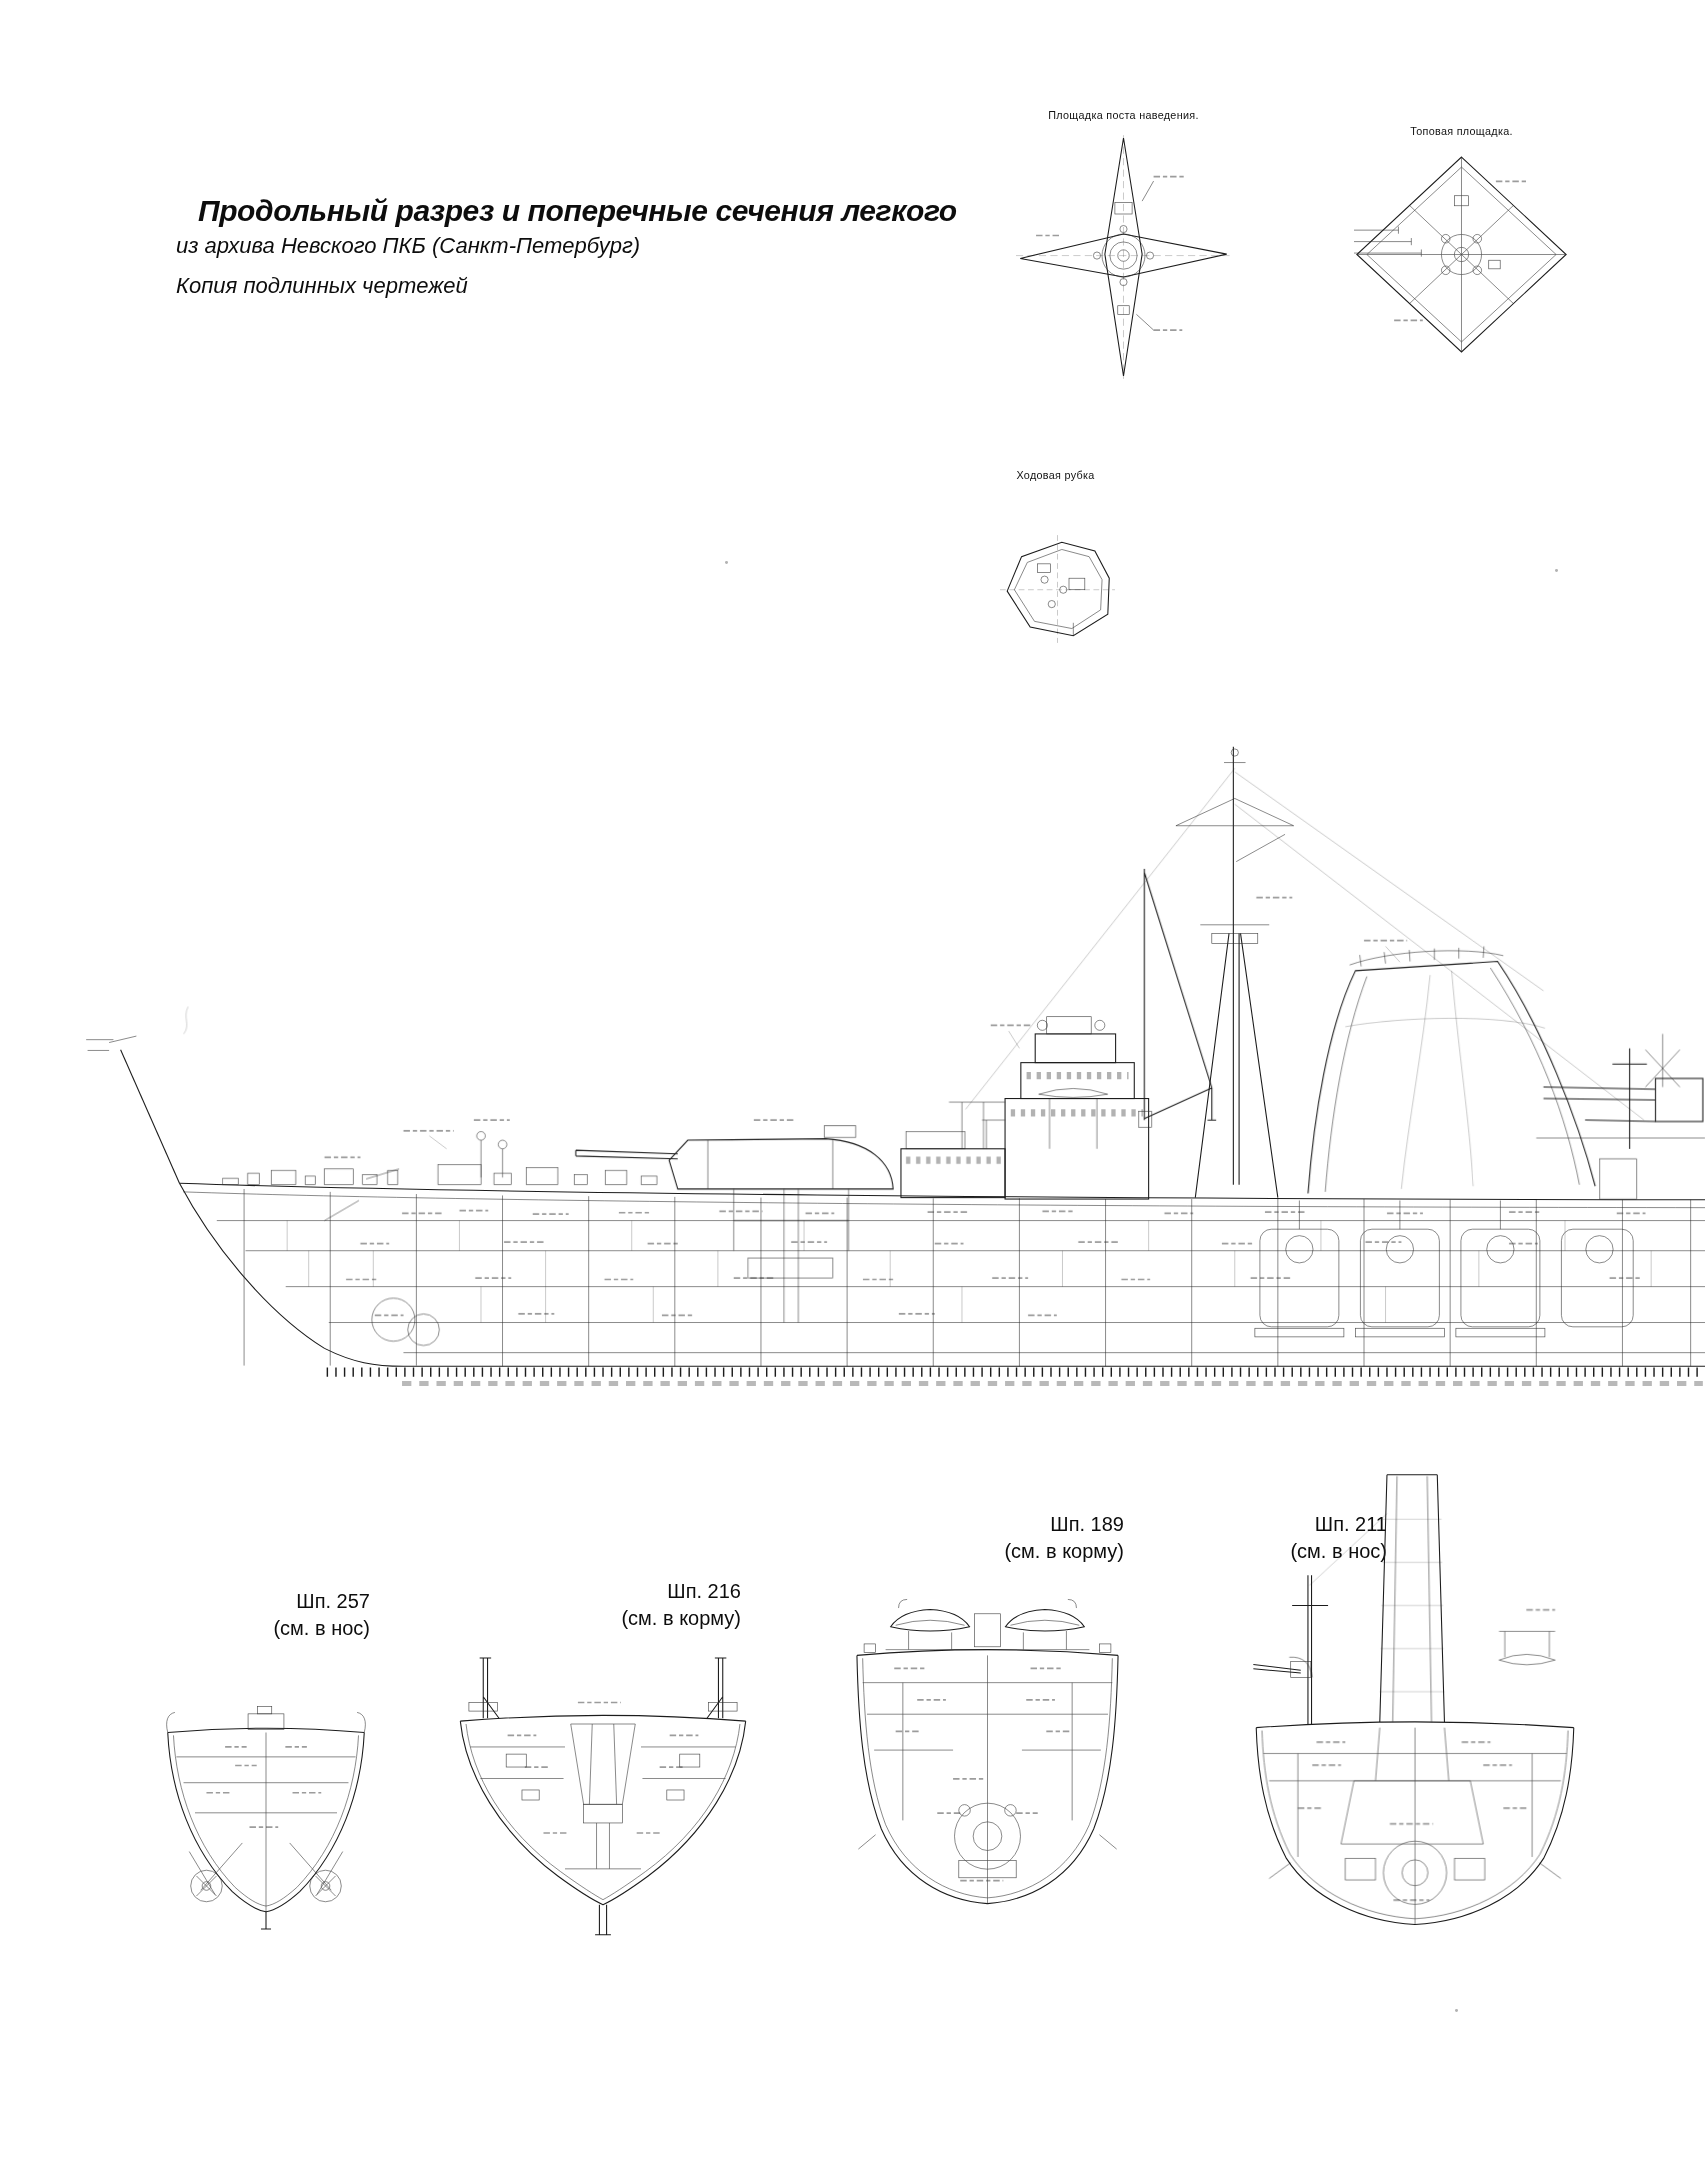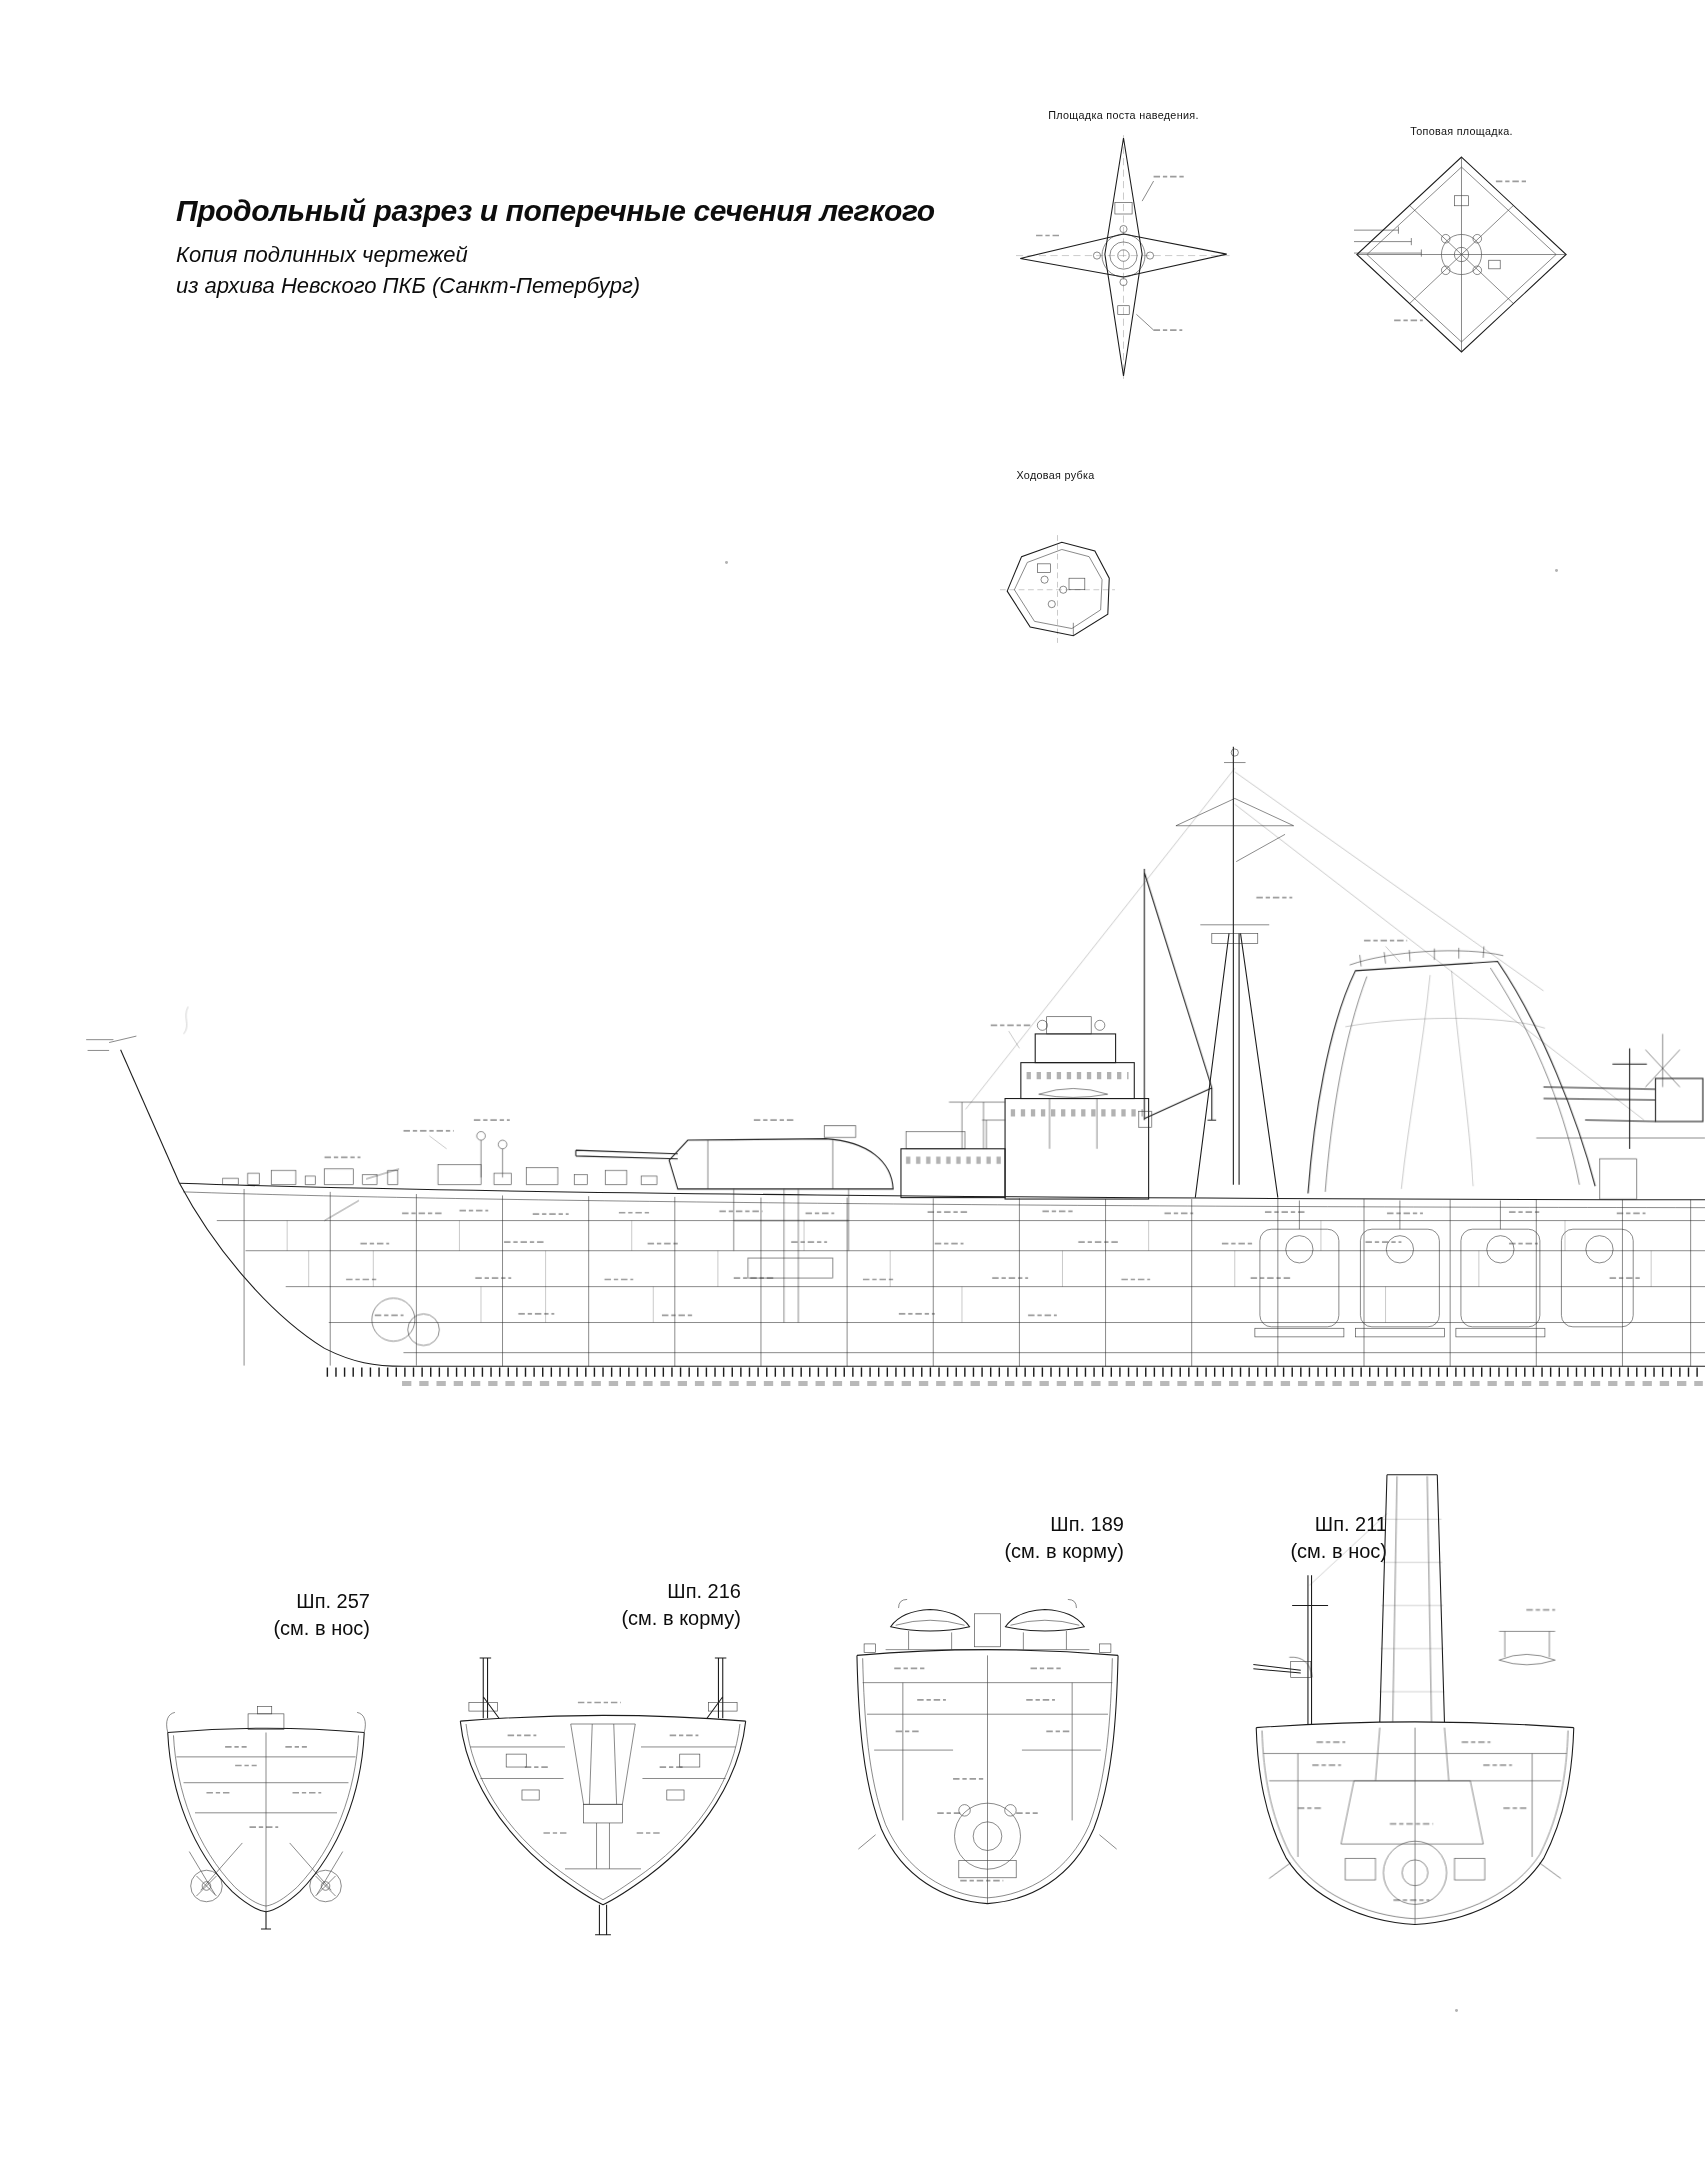--- a/index.html
+++ b/index.html
@@ -1,39 +1,39 @@
 <!DOCTYPE html>
 <html style="font-size:11.5px"><head>
 <meta charset="utf-8">
 <style>
   html,body{margin:0;padding:0;background:#fff;}
   .page{position:relative;width:1705px;height:2161px;background:#ffffff;overflow:hidden;
         font-family:"Liberation Sans",sans-serif;color:#111;}
   .abs{position:absolute;}
-  .title{font:italic 700 30px/1.28 "Liberation Sans",sans-serif;color:#0d0d0d;letter-spacing:-0.4px;}
+  .title{font:italic 700 30px/1.28 "Liberation Sans",sans-serif;color:#0d0d0d;letter-spacing:-0.4px;margin-left:22px;}
   .note{font:italic 400 22px/1.42 "Liberation Sans",sans-serif;color:#0d0d0d;}
   .cap{font:400 10.8px/1.3 "Liberation Sans",sans-serif;color:#111;text-align:center;letter-spacing:0.3px;}
   .cap .u{text-underline-offset:2.2px;}
   .sec-cap{font:400 20px/1.34 "Liberation Sans",sans-serif;color:#0d0d0d;text-align:right;}
   svg{position:absolute;overflow:visible;}
   .ln{stroke:#1c1c1c;fill:none;stroke-width:1.5;}
   .thin{stroke:#2a2a2a;fill:none;stroke-width:.9;opacity:.85;}
   .faint{stroke:#333;fill:none;stroke-width:.8;opacity:.45;}
   .smudge{stroke:#3a3a3a;fill:none;stroke-width:2.4;opacity:.5;stroke-dasharray:9 4 6 4;}
   .speck{position:absolute;width:2.9px;height:2.9px;background:#555;border-radius:50%;opacity:.45;}
 </style>
 </head>
 <body>
 
 <div class="page">
 
   <div class="abs" style="left:176px;top:192px;width:862px">
     <div class="title">Продольный разрез и поперечные сечения легкого</div>
+    <div class="note">из архива Невского ПКБ (Санкт-Петербург)</div>
     <div class="note" style="margin-top:8.6px">Копия подлинных чертежей</div>
-    <div class="note">из архива Невского ПКБ (Санкт-Петербург)</div>
   </div>
 
   <div class="abs cap" style="left:1016px;top:108px;width:215px">
     <span class="u">Площадка поста наведения.</span>
   </div>
   <div class="abs cap" style="left:1354px;top:124px;width:215px">
     <span class="u">Топовая площадка.</span>
   </div>
   <div class="abs cap" style="left:973px;top:468px;width:165px">
     <span class="u">Ходовая рубка</span>

